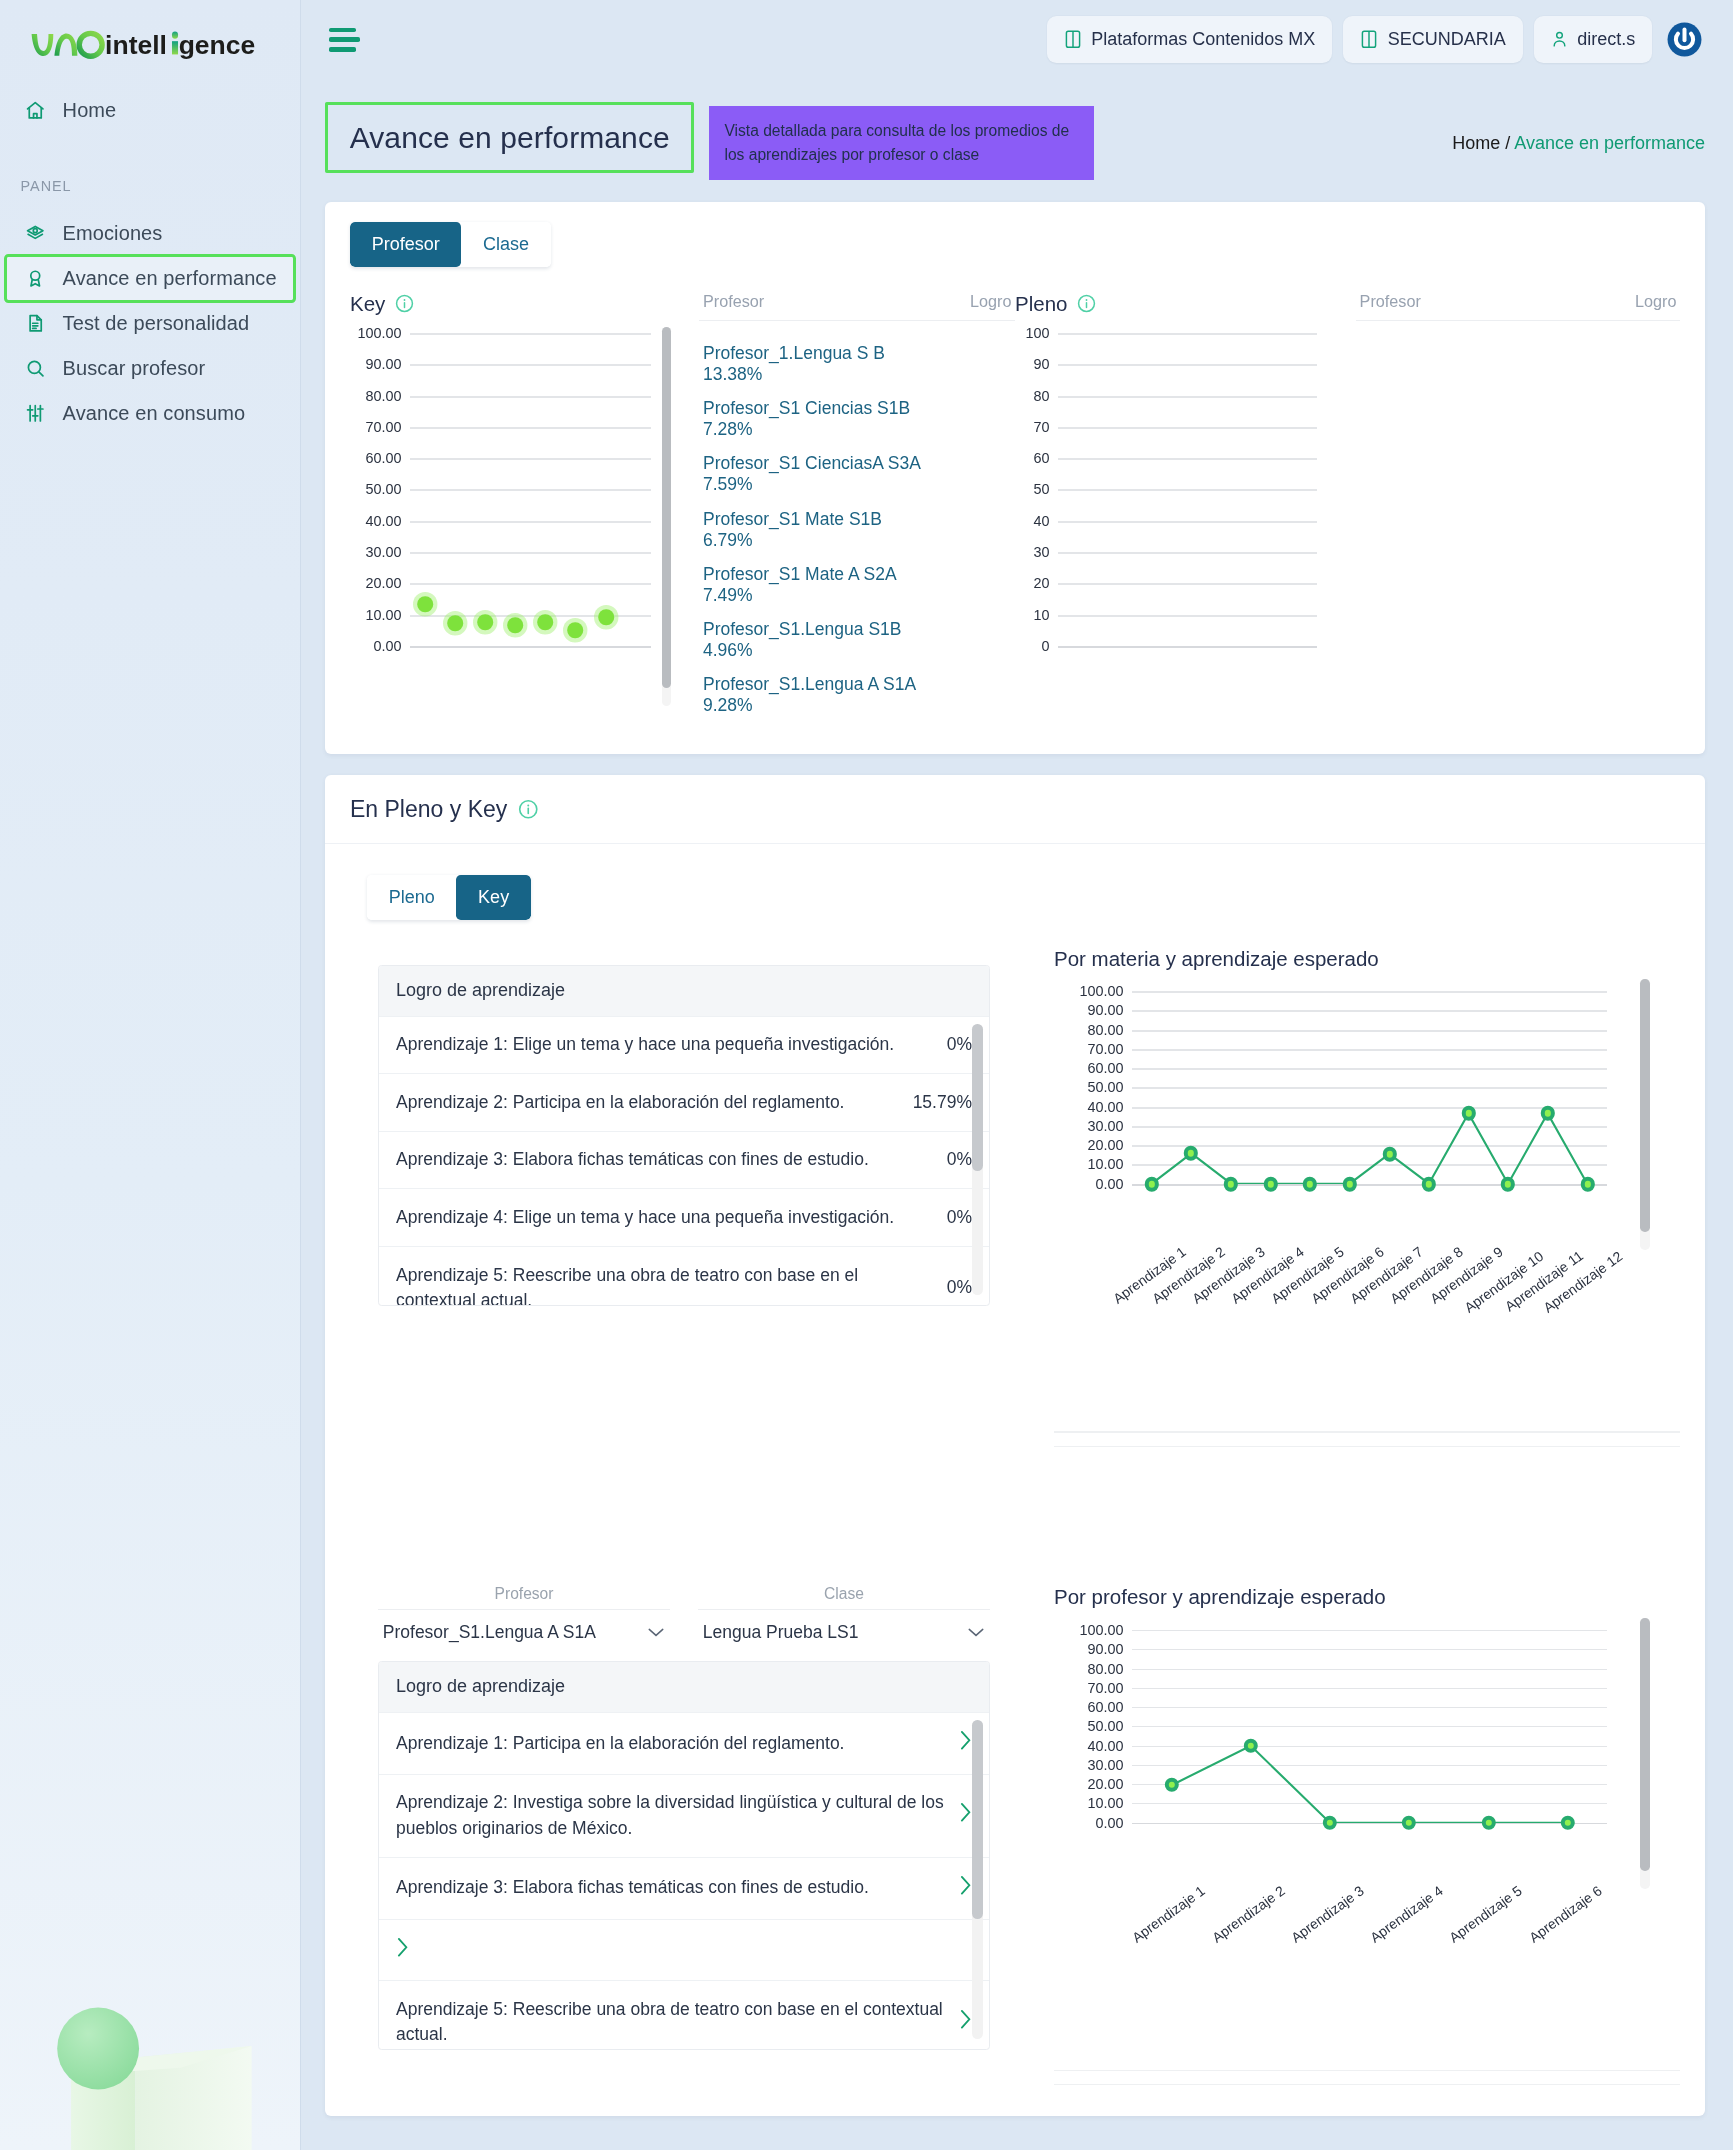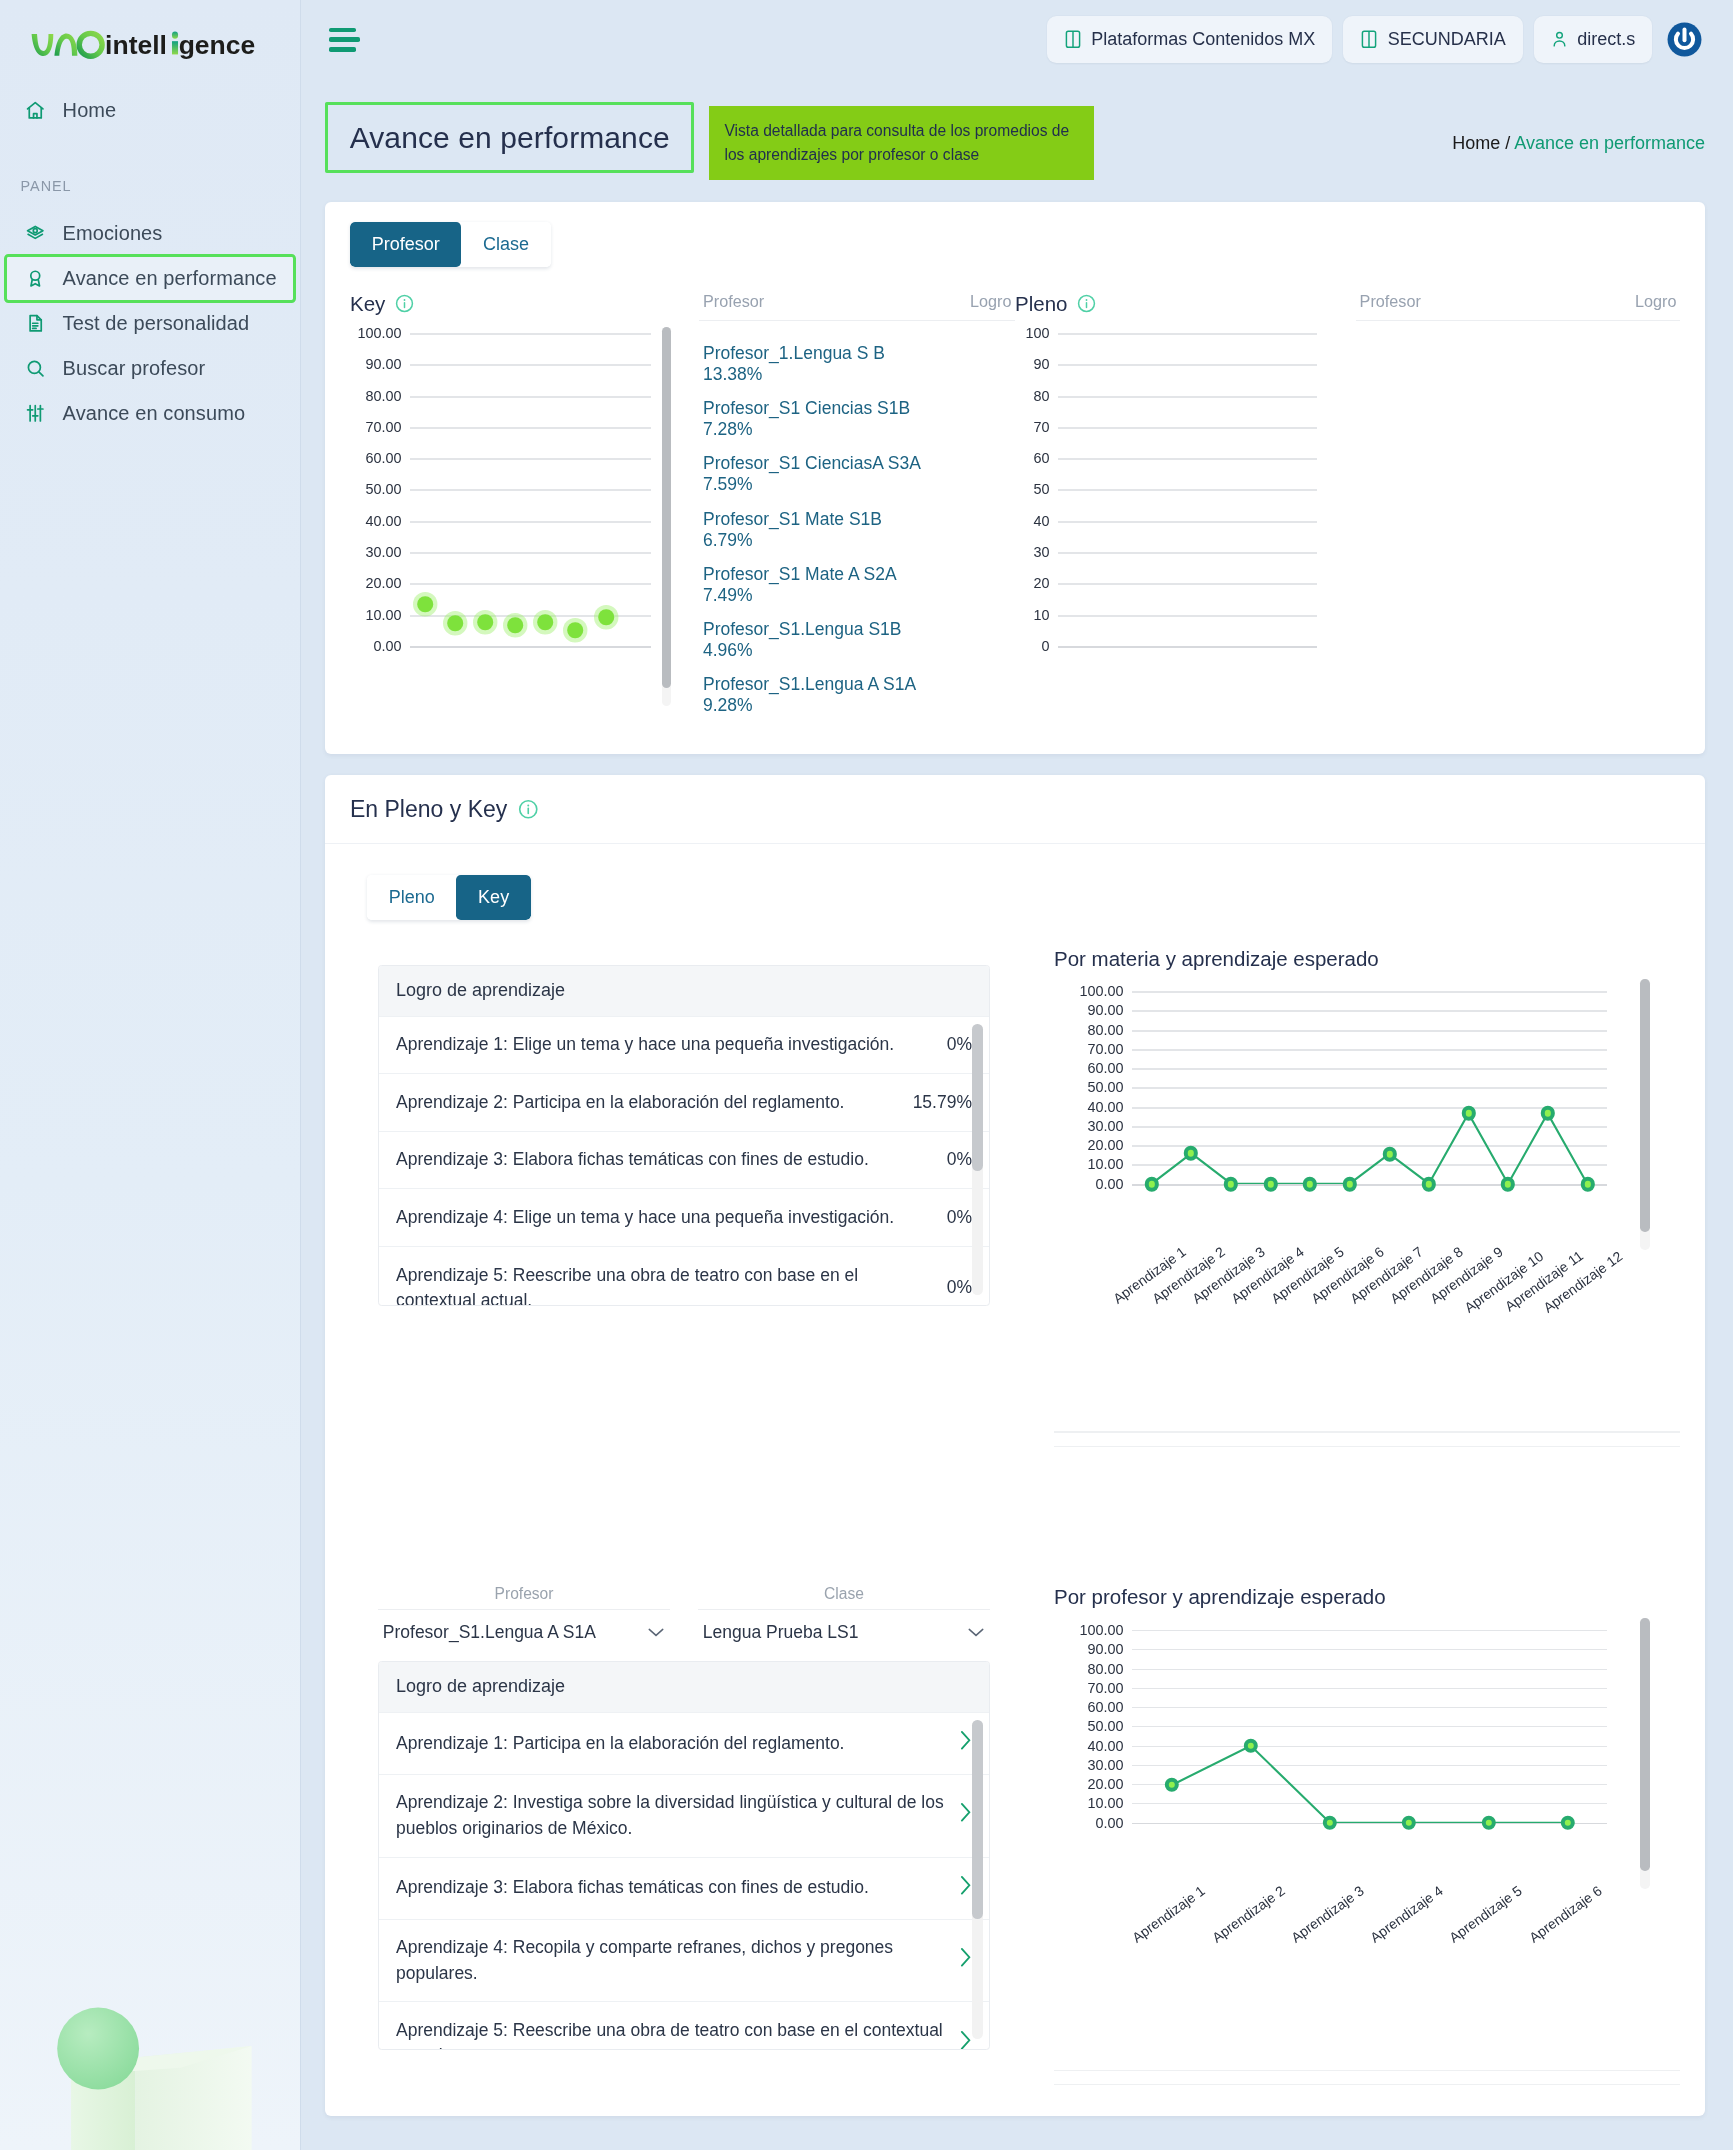--- a/index.html
+++ b/index.html
@@ -64,21 +64,21 @@
   .chip .gi { flex:0 0 auto; display:flex; }
   .power { width: 42px; height: 42px; display:flex; align-items:center; justify-content:center; cursor:pointer; }
 
   
   .pagehead { display:flex; align-items:flex-start; padding: 23px 28px 0 24px; position:relative; }
   .title-box {
     border: 3px solid #56e05a; padding: 15.6px 21.7px; border-radius: 1.8px;
   }
   .title-box h1 { font-size: 30px; font-weight: 400; color: #25304d; letter-spacing:0.1px; }
   .subtitle-box {
-    background: #84cc16; margin-left: 14.4px; margin-top: 3.6px;
+    background: #8b5cf6; margin-left: 14.4px; margin-top: 3.6px;
     padding: 13.2px 15.6px; max-width: 385px;
     font-size: 15.6px; line-height: 1.55; color:#21304d;
   }
   .breadcrumb { margin-left:auto; padding-top: 31px; font-size: 18px; color:#1b1b1b; white-space:nowrap; }
   .breadcrumb .sep { color:#1b1b1b; }
   .breadcrumb .cur { color:#0f9a73; }
 
   
   .card {
     background:#fff; border-radius: 6px; margin: 21.7px 28px 0 24px;
@@ -667,21 +667,20 @@
                           <path d="M3 2l8 9-8 9"></path>
                         </svg></span>
                     </div>
                     <div class="lrow clickable">
                       <span>Aprendizaje 3: Elabora fichas temáticas con fines de estudio.</span>
                       <span class="arrow"><svg width="13.2" height="20.5" viewBox="0 0 14 22" fill="none" stroke="#15a06d" stroke-width="2" stroke-linecap="round">
                           <path d="M3 2l8 9-8 9"></path>
                         </svg></span>
                     </div>
                     <div class="lrow clickable">
-                      <span>Aprendizaje 4: Recopila y comparte refranes, dichos y pregones populares.</span>
                       <span class="arrow"><svg width="13.2" height="20.5" viewBox="0 0 14 22" fill="none" stroke="#15a06d" stroke-width="2" stroke-linecap="round">
                           <path d="M3 2l8 9-8 9"></path>
                         </svg></span>
                     </div>
                     <div class="lrow clickable">
                       <span>Aprendizaje 5: Reescribe una obra de teatro con base en el contextual actual.</span>
                       <span class="arrow"><svg width="13.2" height="20.5" viewBox="0 0 14 22" fill="none" stroke="#15a06d" stroke-width="2" stroke-linecap="round">
                           <path d="M3 2l8 9-8 9"></path>
                         </svg></span>
                     </div>

